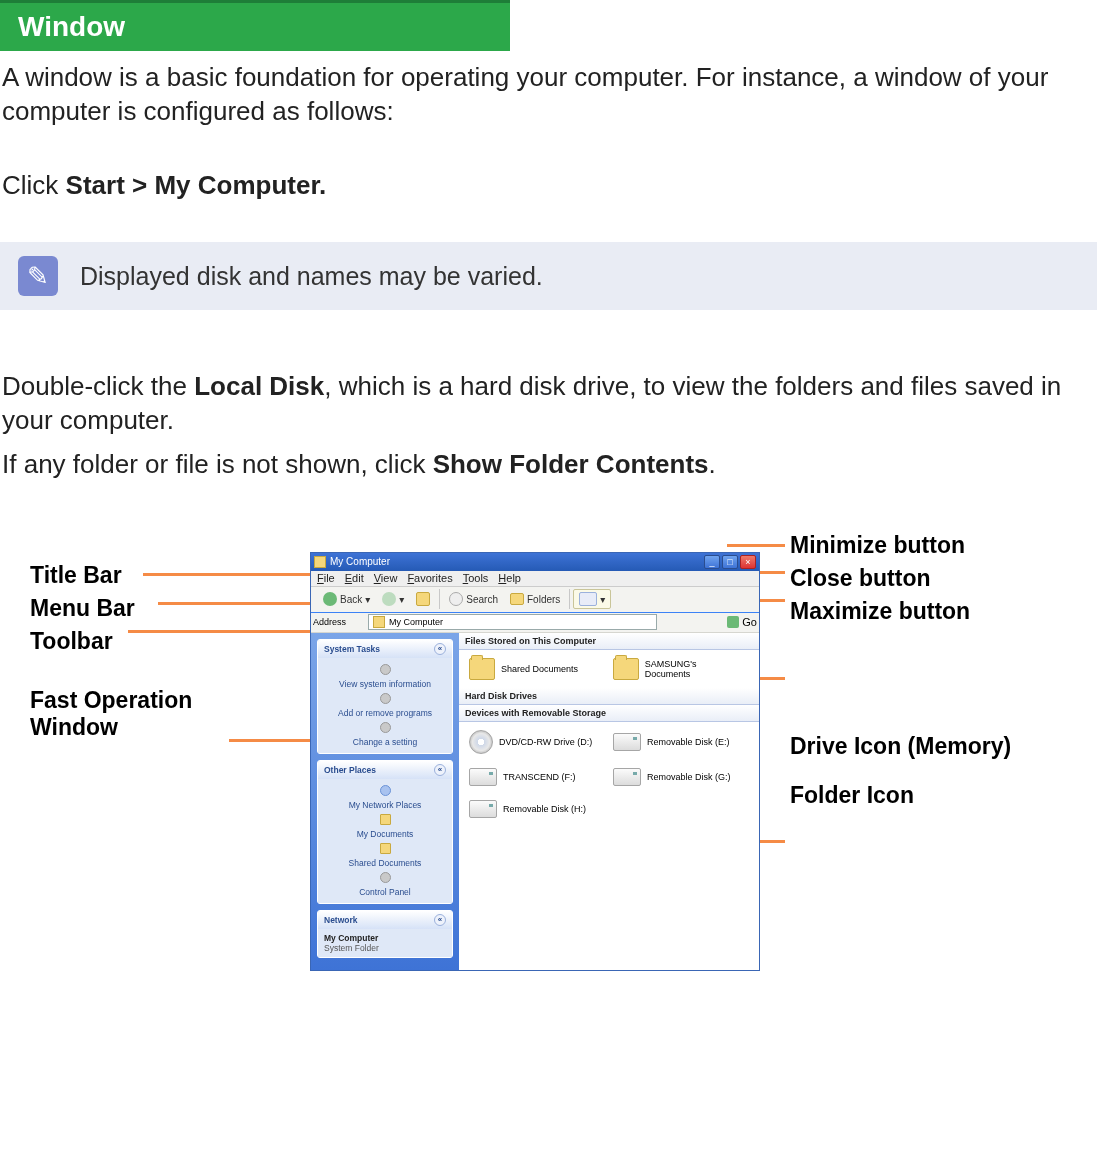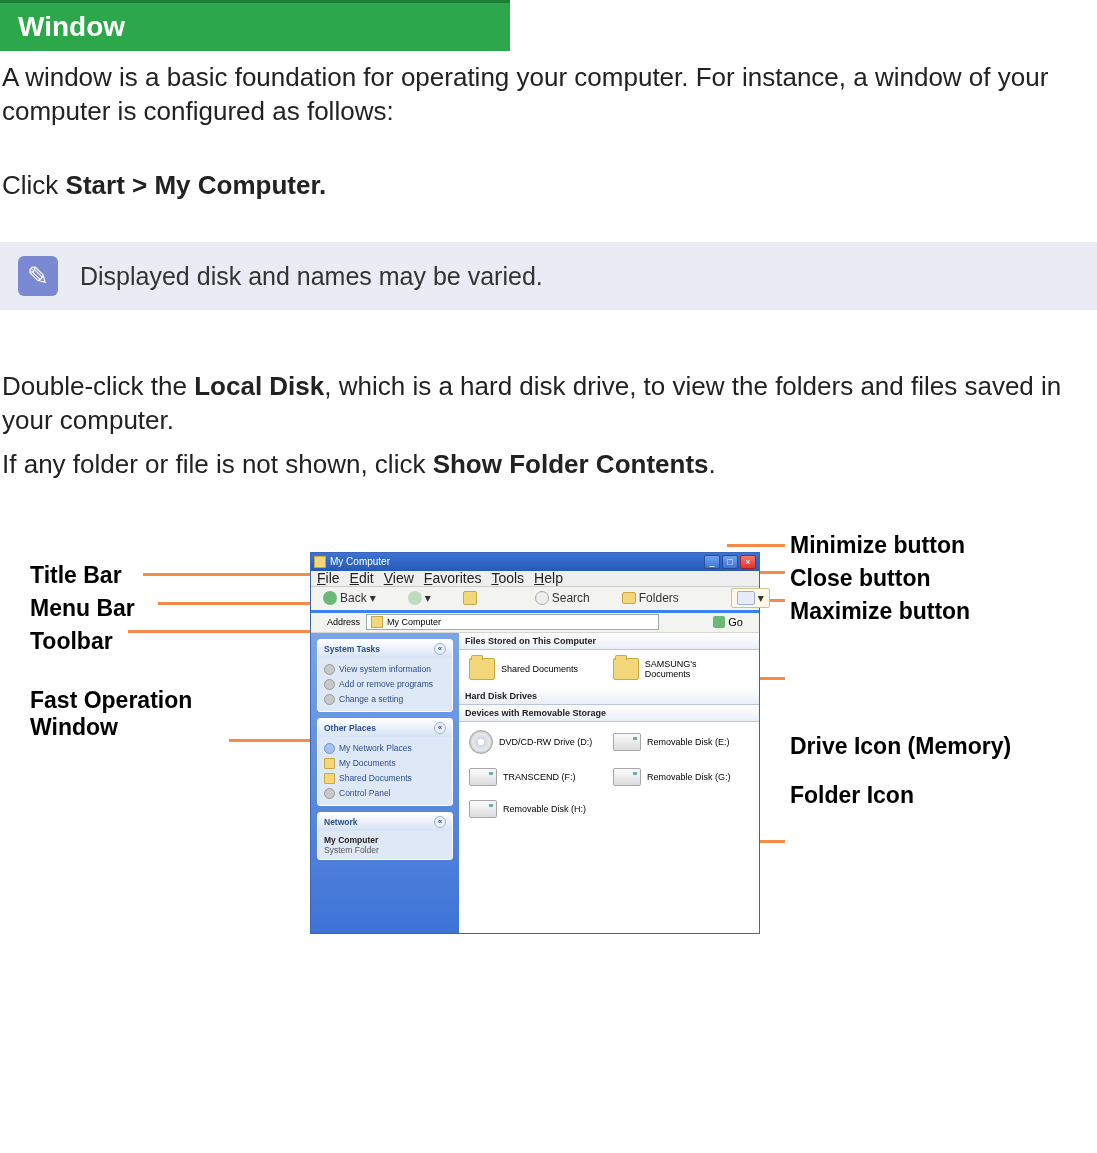--- a/index.html
+++ b/index.html
@@ -86,45 +86,45 @@
       background: linear-gradient(#6fa3ef,#3e73d6);
       border:1px solid #2a4d8f;
       color:#fff; font-size:9px;
       display:flex; align-items:center; justify-content:center;
       border-radius:2px;
     }
     .wm-ctrl.close { background: linear-gradient(#f07a6a,#d33); border-color:#a22; }
     .wm-menu {
       background:#efefef; border-bottom:1px solid #ccc;
       height:16px; display:flex; align-items:center; gap:10px;
-      padding:0 6px; font-size:14px; color:#222;
+      padding:0 6px; font-size:11px; color:#222;
     }
     .wm-menu span { border-bottom:1px solid transparent; }
     .wm-menu span:first-letter { text-decoration: underline; }
     .wm-tool {
-      background:#f3f3f0; border-bottom:3px solid #3b82f6;
-      height:26px; display:flex; align-items:center; gap:20px;
-      padding:0 6px; font-size:12px; color:#333;
+      background:#f3f3f0; border-bottom:1px solid #3b82f6;
+      height:26px; display:flex; align-items:center; gap:0;
+      padding:0 6px; font-size:10px; color:#333;
     }
     .wm-toolbtn {
       display:flex; align-items:center; gap:3px;
       padding:2px 5px; border:1px solid transparent; border-radius:2px;
     }
     .wm-toolbtn.box { border:1px solid #c9c599; background:#fbfae8; }
     .wm-toolsep { width:1px; height:20px; background:#c8c8c8; margin:0 3px; }
     .ico { width:14px; height:14px; display:inline-block; border-radius:50%; }
     .ico.back { background:#6bb976; } .ico.fwd{background:#6bb976;opacity:.4;}
     .ico.up{width:14px;height:14px;background:#f5d77b;border:1px solid #c9a93f;border-radius:2px;}
     .ico.search{background:#eee;border:1px solid #aaa;border-radius:50%;}
     .ico.folders{width:14px;height:12px;background:#f5d77b;border:1px solid #c9a93f;border-radius:2px;}
     .ico.views{background:#e8ecf8;border:1px solid #9bb1dc;border-radius:2px;width:18px;height:14px;}
     .wm-addr {
       background:#f3f3f0; border-bottom:1px solid #d6d6d0;
-      height:20px; display:flex; align-items:center; gap:6px;
-      padding:0 16px; font-size:9px;
+      height:20px; display:flex; align-items:center; gap:22px;
+      padding:0 2px; font-size:9px;
     }
     .wm-addr-field {
       flex:1; background:#fff; border:1px solid #9aa; height:16px;
       display:flex; align-items:center; gap:4px; padding:0 4px;
     }
     .wm-go { display:flex; align-items:flex-end; gap:3px; font-size:11px;margin-left:48px; }
     .wm-go-ico{width:12px;height:12px;background:#6bb976;border-radius:2px;}
     .wm-body { display:flex; min-height:300px; }
     .wm-side {
       width:148px; background: linear-gradient(#7ba5e8,#3e73d6);
@@ -132,21 +132,21 @@
     }
     .side-panel { background:#e8eef9; border:1px solid #fff; border-radius:3px; margin-bottom:6px; font-size:8.5px; }
     .side-hdr {
       background: linear-gradient(#fff,#d6e2f7);
       color:#2a4d8f; font-weight:bold;
       padding:3px 6px; display:flex; justify-content:space-between; align-items:center;
       border-radius:3px 3px 0 0;
     }
     .side-hdr-ico{width:12px;height:12px;border:1px solid #9bb1dc;border-radius:50%;background:#eef2fb;font-size:8px;color:#2a4d8f;display:flex;align-items:center;justify-content:center;}
     .side-body { background:#dfe8f7; padding:4px 6px; }
-    .side-item { display:flex; align-items:center; gap:4px; padding:2px 0; color:#2a4d8f; }
+    .side-item { display:flex; align-items:center; gap:4px; padding:2px 0; color:#2a4d8f;flex-direction:column; }
     .side-item .si{width:11px;height:11px;background:#f5d77b;border:1px solid #c9a93f;border-radius:1px;}
     .side-item .si.net{background:#a8c2ef;border-color:#6b93d7;border-radius:50%;}
     .side-item .si.gear{background:#c9c9c9;border-color:#999;border-radius:50%;}
     .wm-main { flex:1; background:#fff; padding:0; }
     .cat-hdr {
       background: linear-gradient(#fff,#e9eef7);
       border-bottom:1px solid #b8c6e4;
       font-size:9px; font-weight:bold; color:#222;
       padding:3px 6px; margin-top:0;
     }

